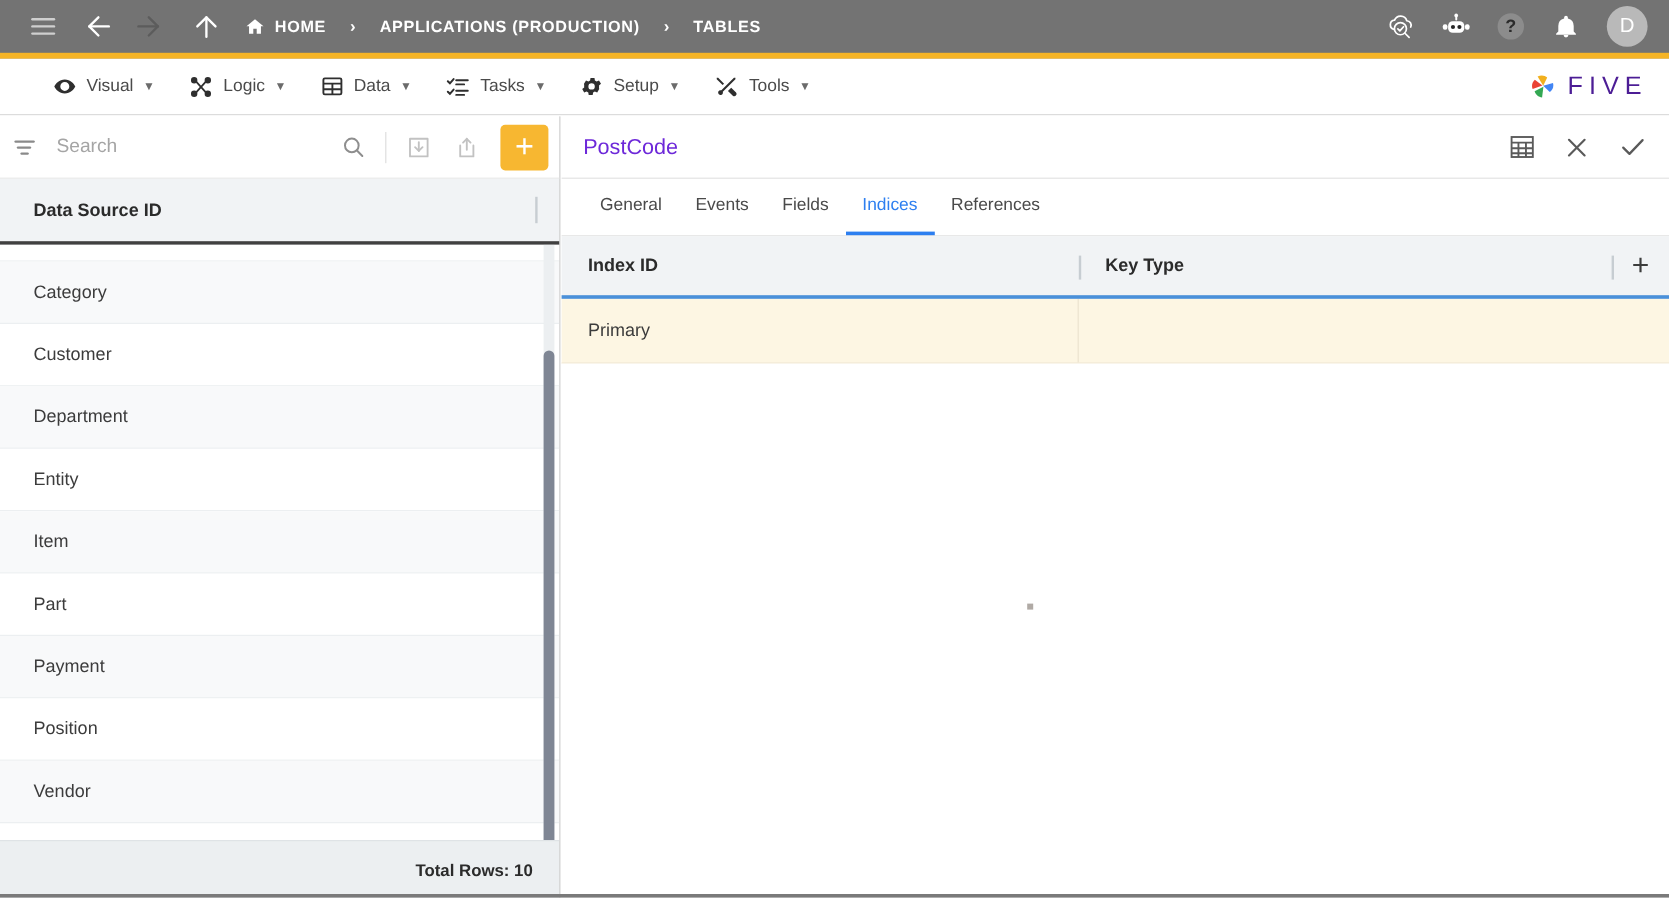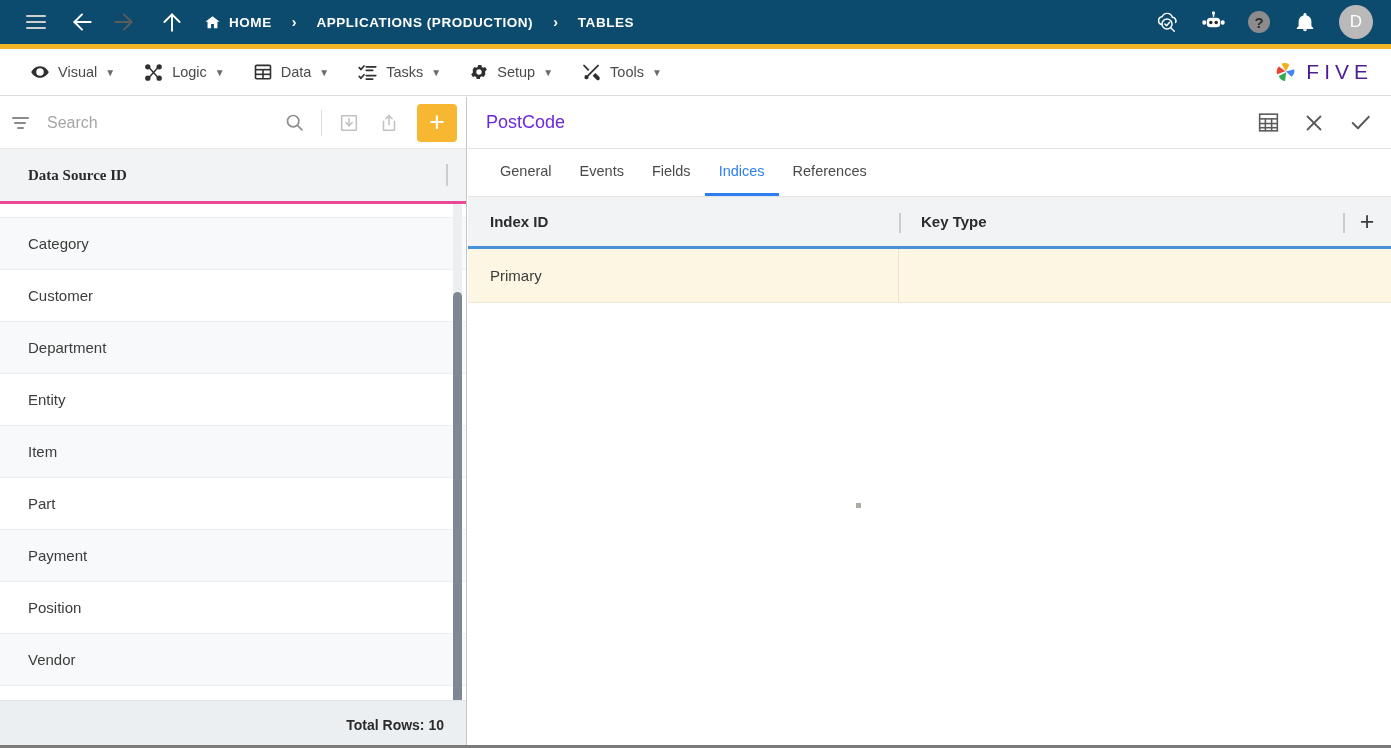--- a/index.html
+++ b/index.html
@@ -8,21 +8,21 @@
     width: 1391px; height: 748px;
     font-family: "Liberation Sans", sans-serif;
     background: #ffffff;
     overflow: hidden;
   }
 
   
   .topbar {
     position: absolute; top: 0; left: 0;
     width: 1391px; height: 49px;
-    background: #0c4a6e;
+    background: #737373;
     display: flex; align-items: center;
     border-bottom: 5px solid #f5b426;
   }
   .topbar-left { display: flex; align-items: center; padding-left: 18px; }
   .icon-btn {
     width: 36px; height: 36px;
     display: flex; align-items: center; justify-content: center;
     color: #ffffff; cursor: pointer;
   }
   .icon-btn.disabled { color: #5c5c5c; cursor: default; }
@@ -58,21 +58,21 @@
     font-size: 15px; font-weight: bold;
   }
 
   
   .menubar {
     position: absolute; top: 49px; left: 0;
     width: 1391px; height: 47px;
     background: #ffffff;
     border-bottom: 1px solid #dcdcdc;
     display: flex; align-items: center;
-    padding-left: 16px;
+    padding-left: 30px;
   }
   .menu-item {
     display: flex; align-items: center; gap: 8px;
     padding: 6px 14px; cursor: pointer;
     color: #4a4a4a; font-size: 14.5px;
   }
   .menu-item .mi-icon { color: #2f2f2f; display: flex; align-items: center; }
   .caret { font-size: 10px; color: #6b6b6b; }
 
   .brand {
@@ -115,23 +115,22 @@
     width: 40px; height: 38px; border-radius: 4px;
     background: #f7b731; color: #ffffff;
     display: flex; align-items: center; justify-content: center;
     font-size: 27px; font-weight: 300; cursor: pointer; margin-left: 5px;
   }
 
   .list-head {
     height: 55px; background: #f1f3f5;
     display: flex; align-items: center;
     padding: 0 0 0 28px;
-    border-bottom: 3px solid #ec4899;
+    border-bottom: 3px solid #404040;
     position: relative;
-    font-family: Liberation Serif, serif;
   }
   .list-head-label { font-size: 15px; font-weight: bold; color: #2b2b2b; }
   .col-resize { position: absolute; right: 18px; width: 2px; height: 22px; background: #c7cdd2; }
 
   .list-scroll {
     flex: 1; overflow: hidden; position: relative;
     background: #ffffff;
   }
   .list-partial { height: 14px; background: #ffffff; border-bottom: 1px solid #eceff1; }
   .list-row {

